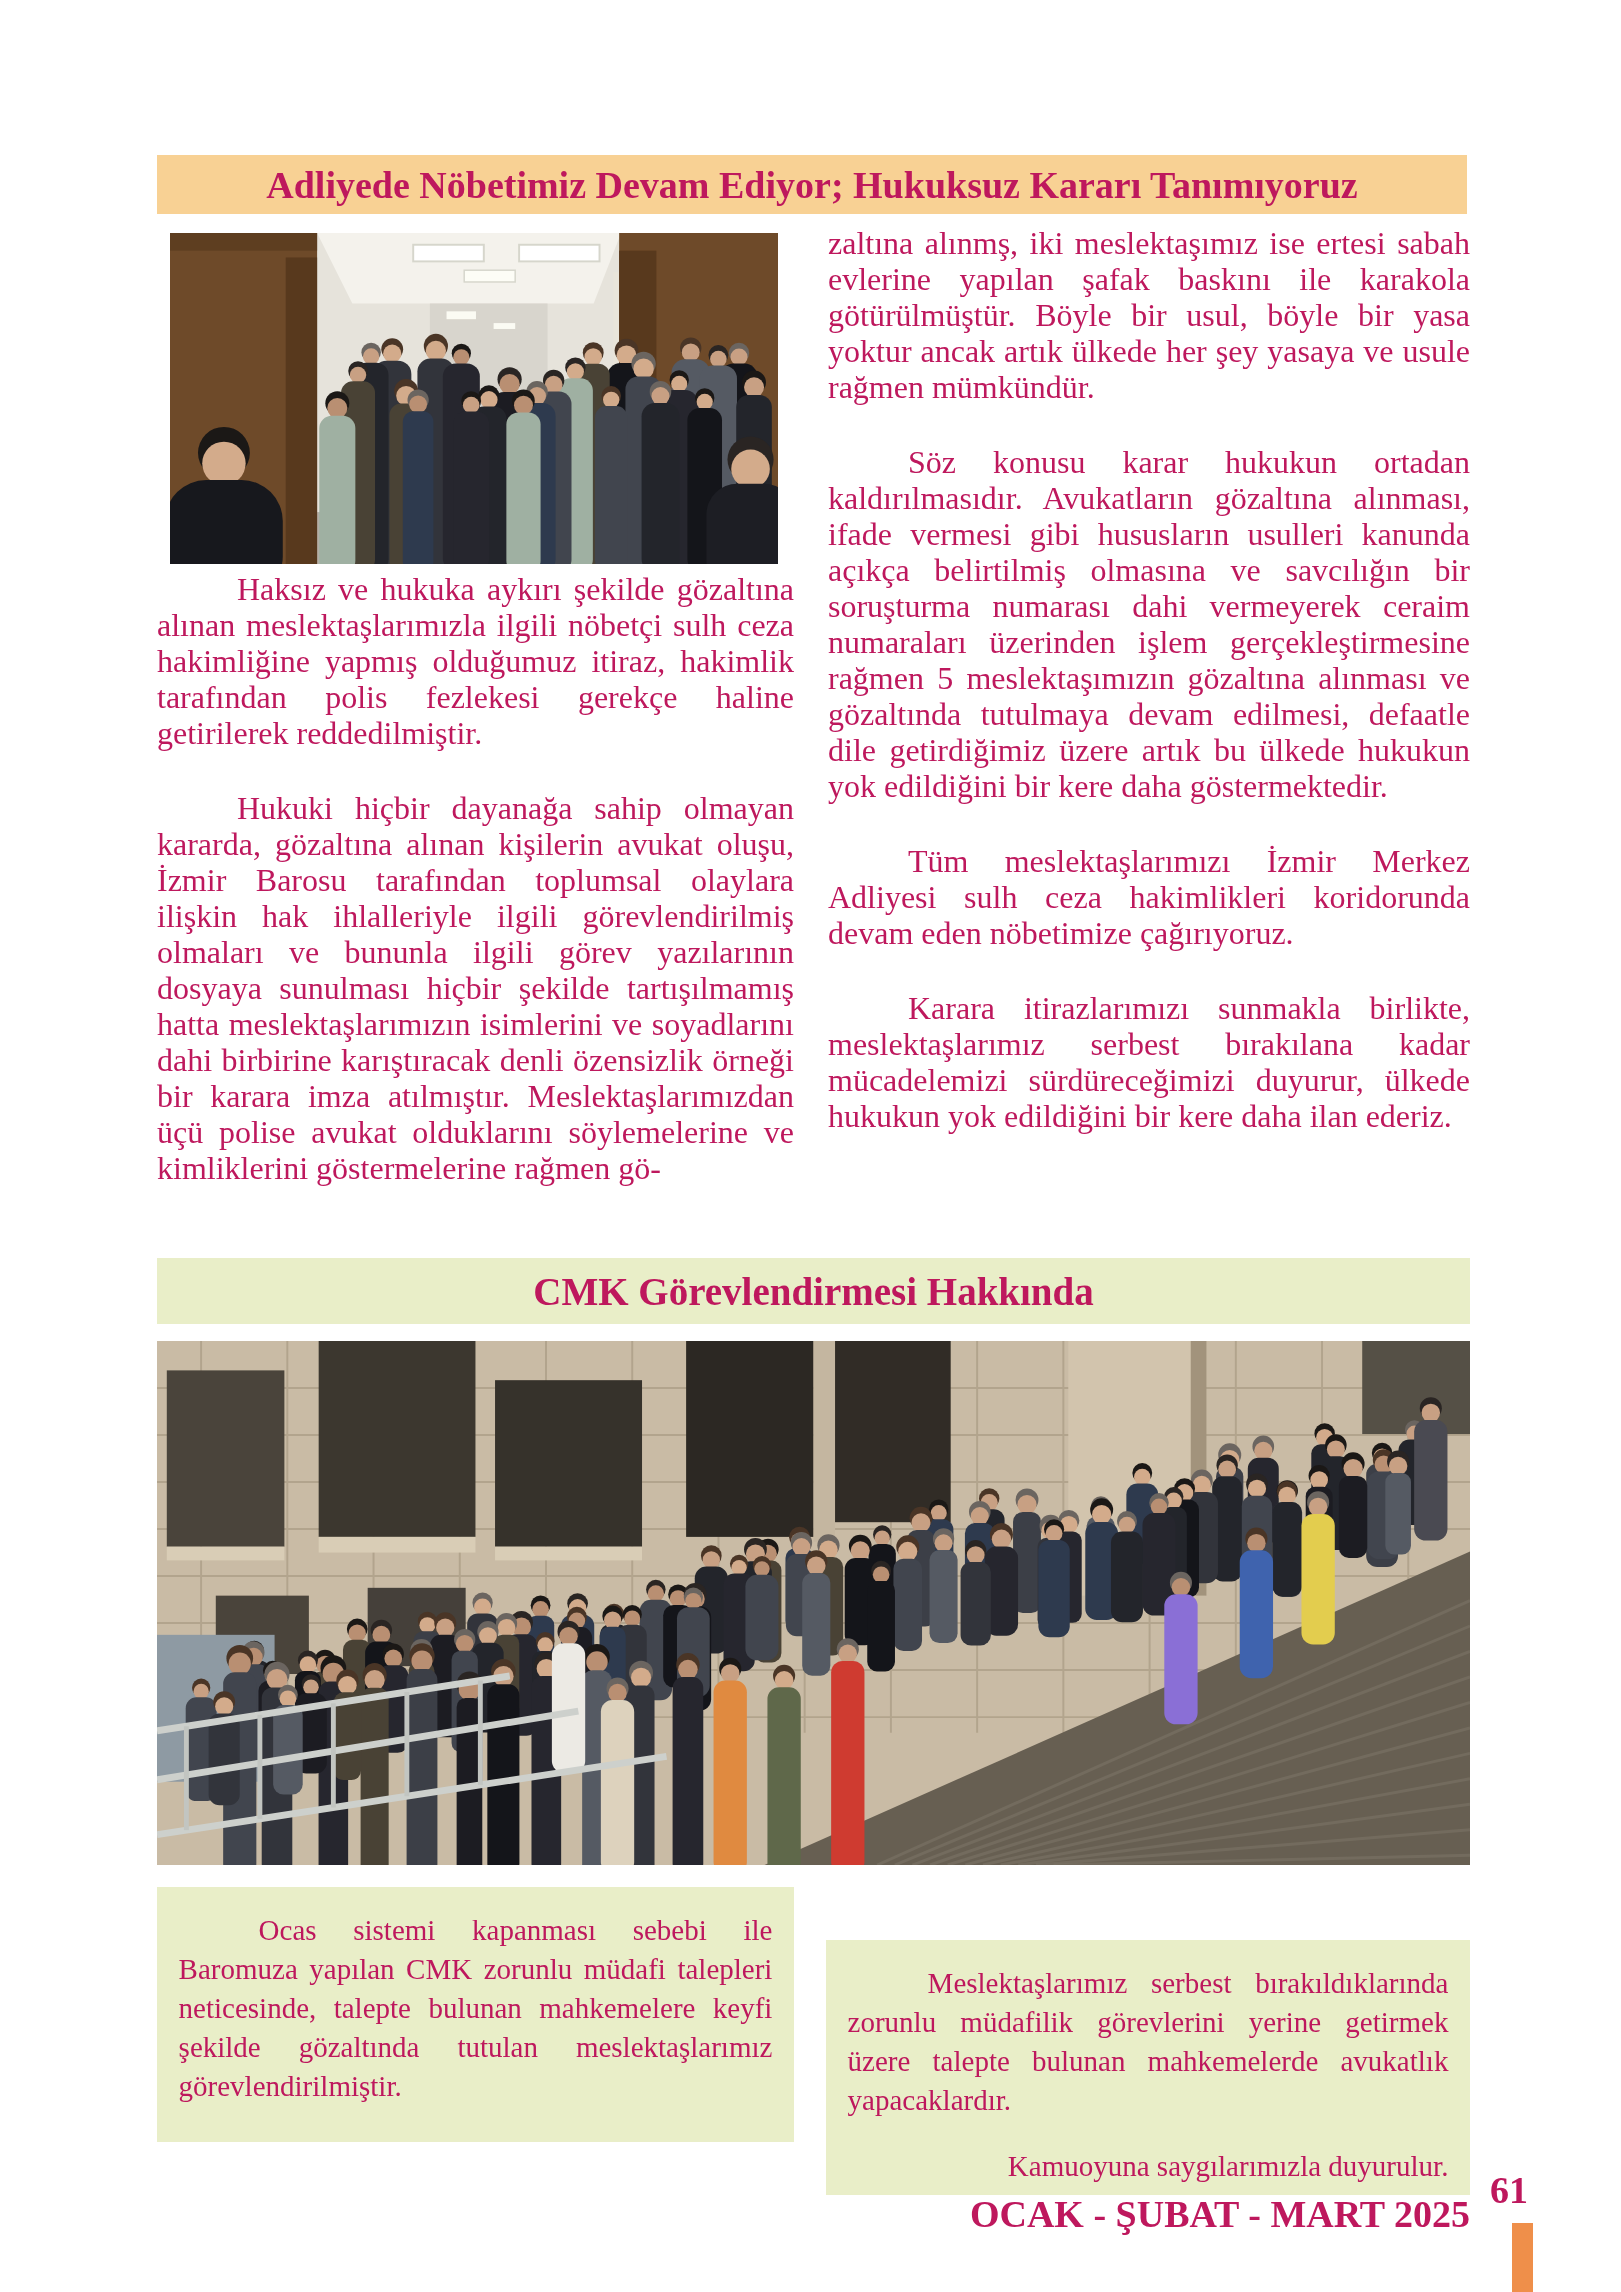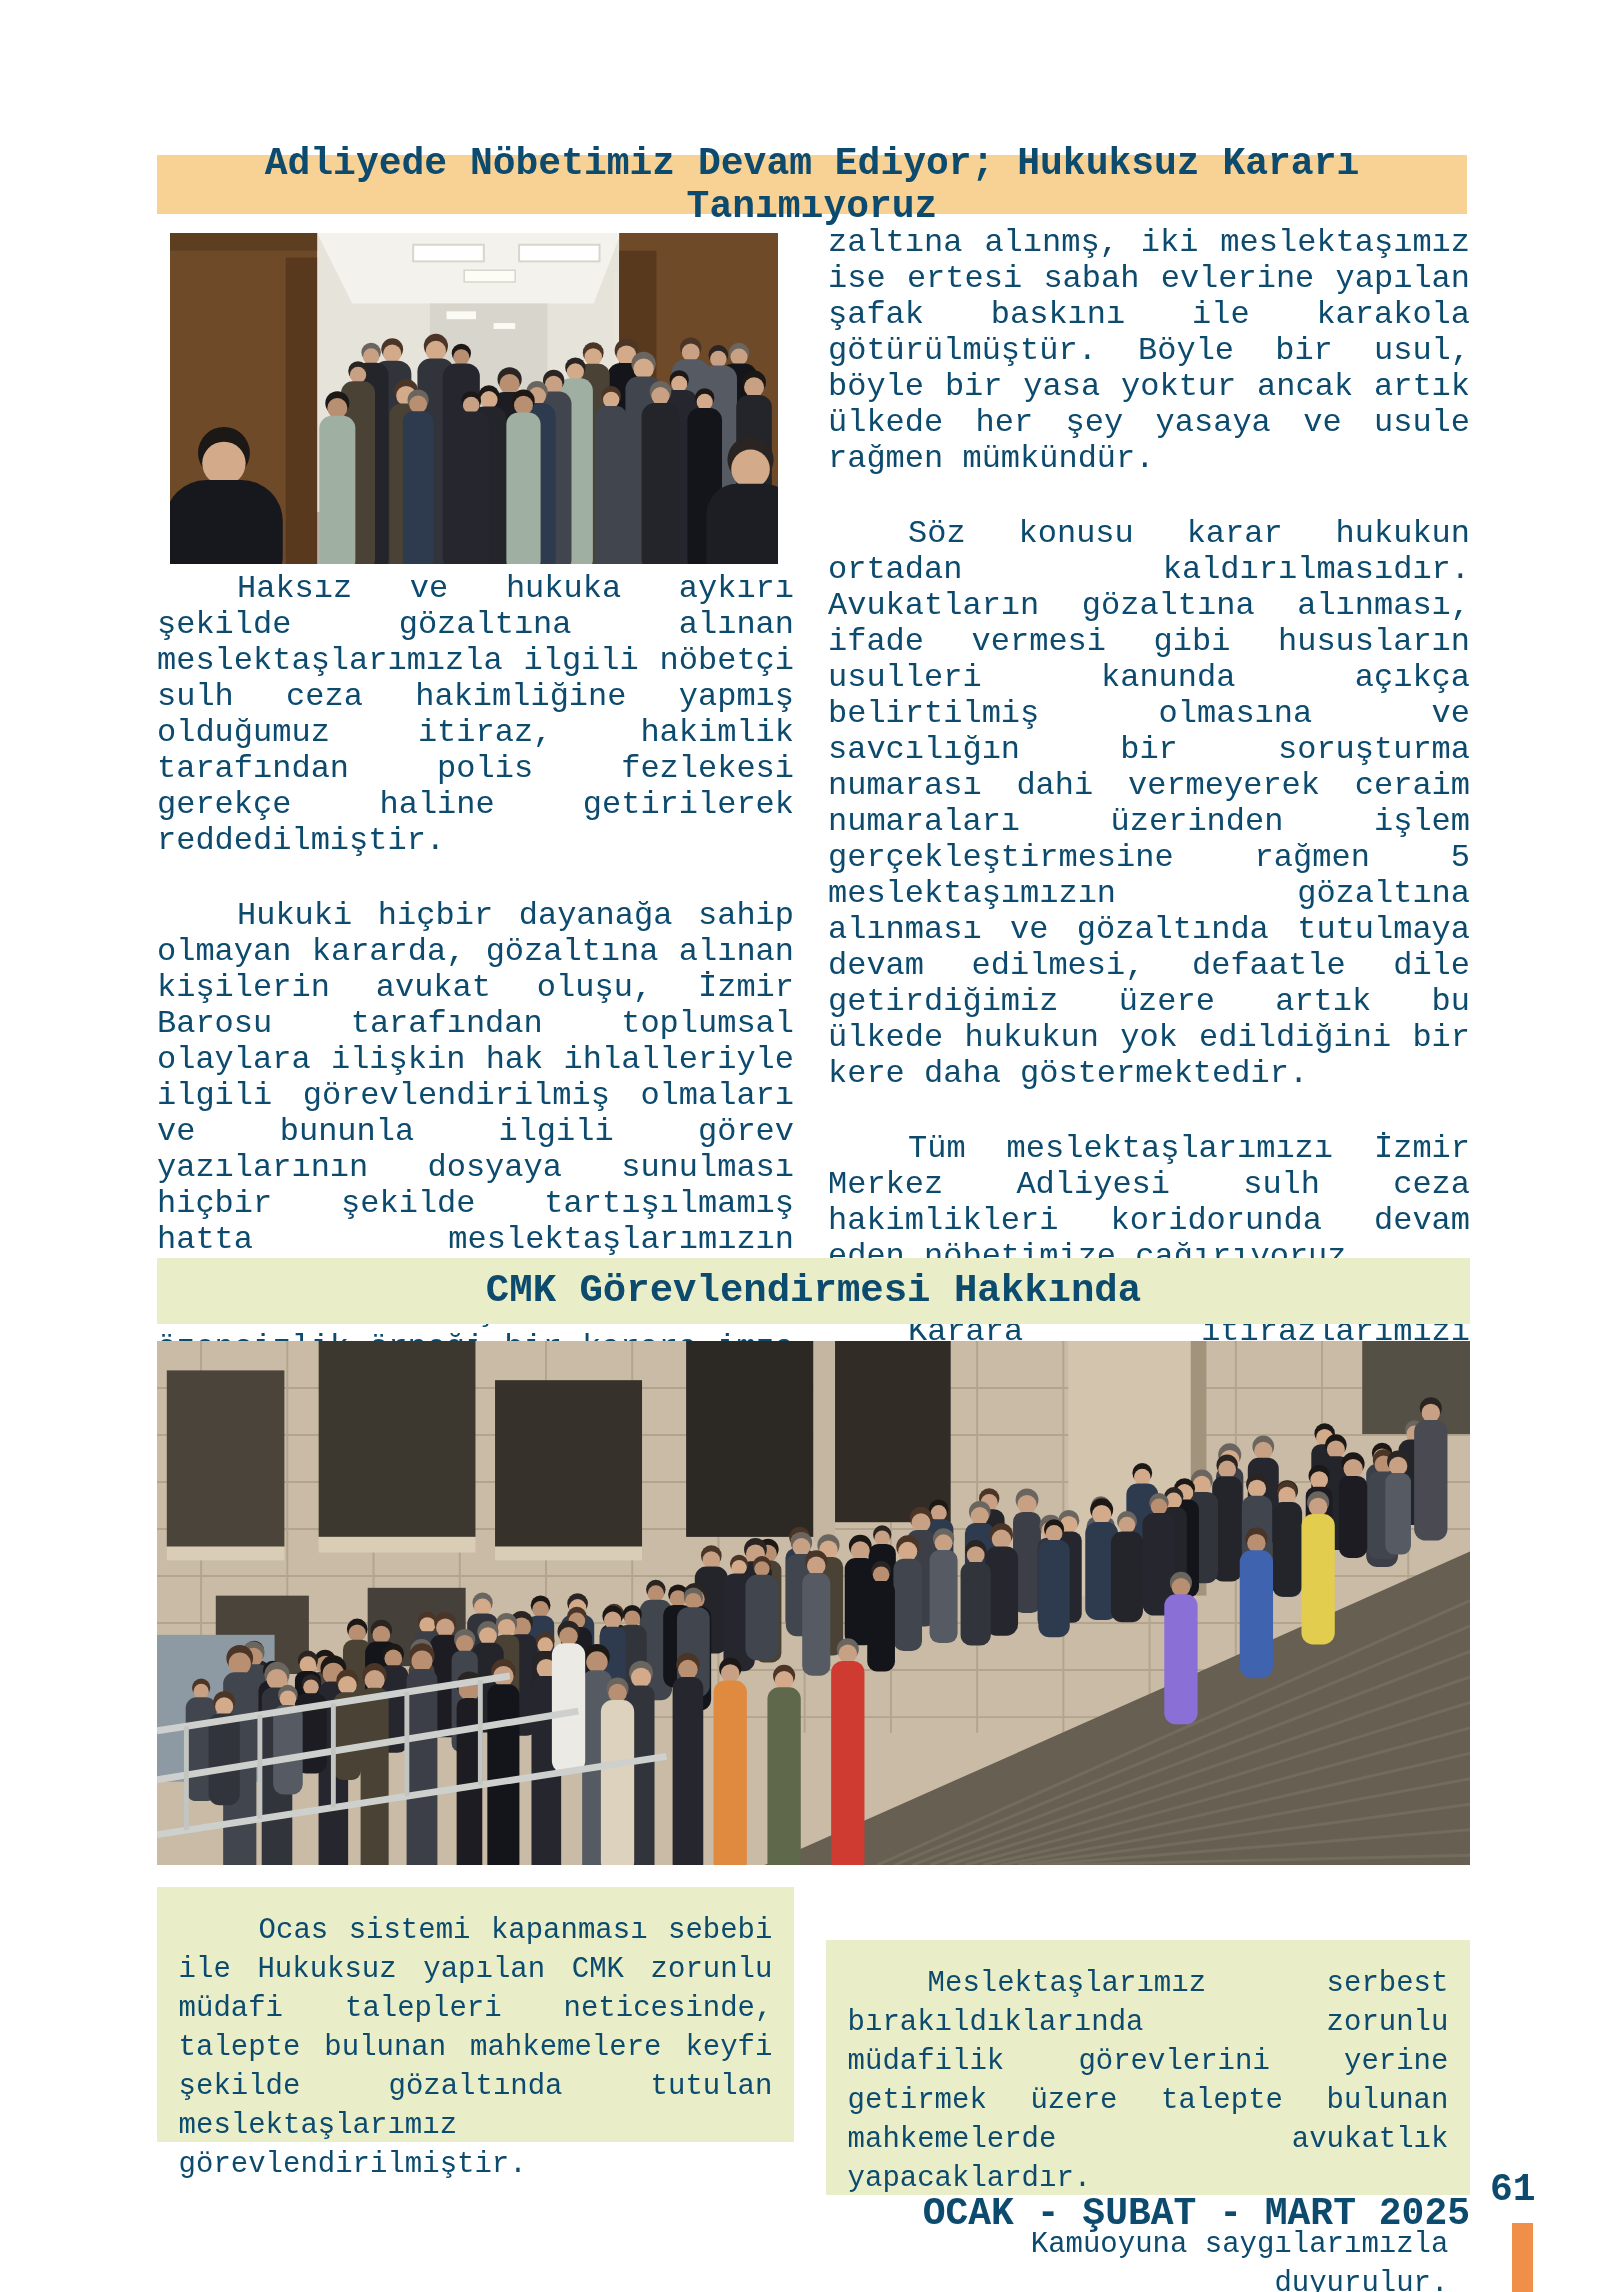--- a/index.html
+++ b/index.html
@@ -1,21 +1,21 @@
 <!DOCTYPE html>
 <html><head>
 <meta charset="utf-8">
 <style>
   html,body{margin:0;padding:0;background:#ffffff;}
   .page{
     position:relative;
     width:1621px;height:2293px;
     background:#ffffff;
-    font-family:Liberation Mono, monospace;
-    color:#0c4a6e;
+    font-family:Liberation Serif, serif;
+    color:#be185d;
     overflow:hidden;
   }
   .banner{
     position:absolute;
     display:flex;align-items:center;justify-content:center;
     font-weight:bold;
     text-align:center;
   }
   .banner-orange{
     left:157px;top:155px;width:1310px;height:59px;
@@ -569,21 +569,21 @@
           <line x1="30" y1="393.3333333333333" x2="30" y2="499.38461538461536" stroke="#c2c5c1" stroke-width="5"></line>
           <line x1="105" y1="381.6666666666667" x2="105" y2="487.84615384615387" stroke="#c2c5c1" stroke-width="5"></line>
           <line x1="180" y1="370" x2="180" y2="476.3076923076923" stroke="#c2c5c1" stroke-width="5"></line>
           <line x1="255" y1="358.3333333333333" x2="255" y2="464.7692307692308" stroke="#c2c5c1" stroke-width="5"></line>
           <line x1="330" y1="346.6666666666667" x2="330" y2="453.2307692307692" stroke="#c2c5c1" stroke-width="5"></line>
         </g>
     </svg>
   </div>
 
   <div class="greenbox greenbox-left">
-    <p>Ocas sistemi kapanması sebebi ile Hukuksuz yapılan CMK zorunlu müdafi talepleri neticesinde, talepte bulunan mahkemelere keyfi şekilde gözaltında tutulan meslektaşlarımız görevlendirilmiştir.</p>
+    <p>Ocas sistemi kapanması sebebi ile Baromuza yapılan CMK zorunlu müdafi talepleri neticesinde, talepte bulunan mahkemelere keyfi şekilde gözaltında tutulan meslektaşlarımız görevlendirilmiştir.</p>
   </div>
 
   <div class="greenbox greenbox-right">
     <p>Meslektaşlarımız serbest bırakıldıklarında zorunlu müdafilik görevlerini yerine getirmek üzere talepte bulunan mahkemelerde avukatlık yapacaklardır.</p>
     <p class="closing">Kamuoyuna saygılarımızla duyurulur.</p>
   </div>
 
   <div class="footer-issue">OCAK - ŞUBAT - MART 2025</div>
   <div class="page-number">61</div>
   <div class="accent-bar"></div>

